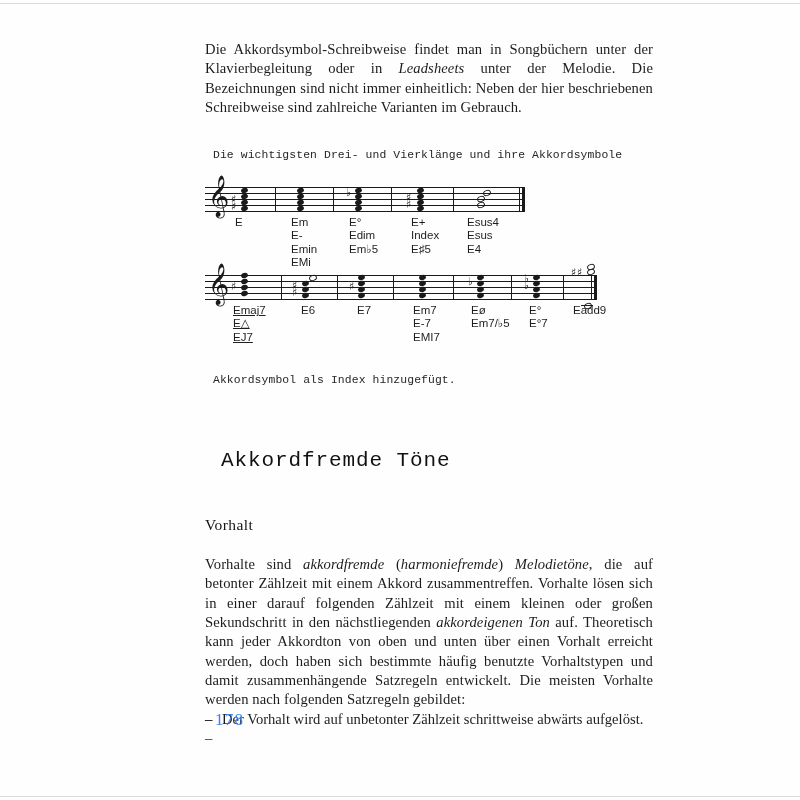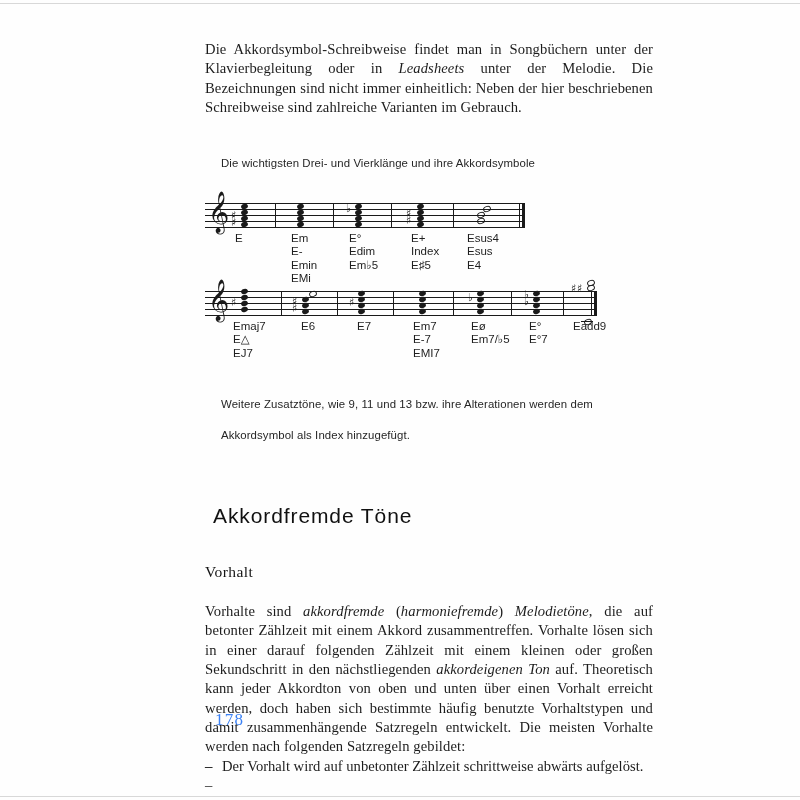--- a/index.html
+++ b/index.html
@@ -49,36 +49,36 @@
     text-align: justify;
     margin: 0;
     color: #1c1c1c;
     letter-spacing: 0.1px;
   }
   .para.intro { text-align: justify; }
   .para em, .ital { font-style: italic; }
 
   
   .caption {
-    font-family: Liberation Sans, sans-serif;
+    font-family: Liberation Mono, monospace;
     font-size: 11.4px;
     line-height: 15px;
     color: #262626;
-    margin: 16px;
+    margin: 8px;
     letter-spacing: 0.1px;
   }
 
   
   .h-section {
-    font-family: Liberation Sans, sans-serif;
+    font-family: Liberation Mono, monospace;
     font-size: 21px;
     line-height: 26px;
     font-weight: normal;
     letter-spacing: 0.9px;
-    margin: 8px;
+    margin: 16px;
     color: #111;
   }
   .h-sub {
     font-family: "Liberation Serif", serif;
     font-size: 15.5px;
     line-height: 20px;
     font-weight: normal;
     letter-spacing: 0.4px;
     margin: 0;
     color: #151515;
@@ -409,21 +409,21 @@
           <span class="nh open" style="left:10px; top:-11px;"></span>
           <span class="nh open" style="left:10px; top:-6px;"></span>
           <span class="ledger" style="left:4px; top:30px;"></span>
           <span class="nh open" style="left:7px; top:28px;"></span>
         </div>
         <div class="barline end-thin" style="left:386px;"></div>
         <div class="barline end-thick" style="left:389px;"></div>
       </div>
 
       <div class="labels">
-        <div class="labelcol" style="left:28px;">
+        <div class="labelcol" style="left:28px;text-decoration:underline;">
           <span class="l">Emaj7</span>
           <span class="l">E△</span>
           <span class="l">EJ7</span>
         </div>
         <div class="labelcol" style="left:96px;">
           <span class="l">E6</span>
         </div>
         <div class="labelcol" style="left:152px;">
           <span class="l">E7</span>
         </div>
@@ -441,21 +441,20 @@
           <span class="l">E°7</span>
         </div>
         <div class="labelcol" style="left:368px;">
           <span class="l">Eadd9</span>
         </div>
       </div>
     </div>
 
     <div class="sp-staff-caption"></div>
 
-    <p class="caption">Weitere Zusatztöne, wie 9, 11 und 13 bzw. ihre Alterationen werden dem</p>
     <p class="caption">Akkordsymbol als Index hinzugefügt.</p>
 
     <div class="sp-caption-head"></div>
 
     <h1 class="h-section">Akkordfremde Töne</h1>
 
     <div class="sp-head-sub"></div>
 
     <h2 class="h-sub">Vorhalt</h2>
 

